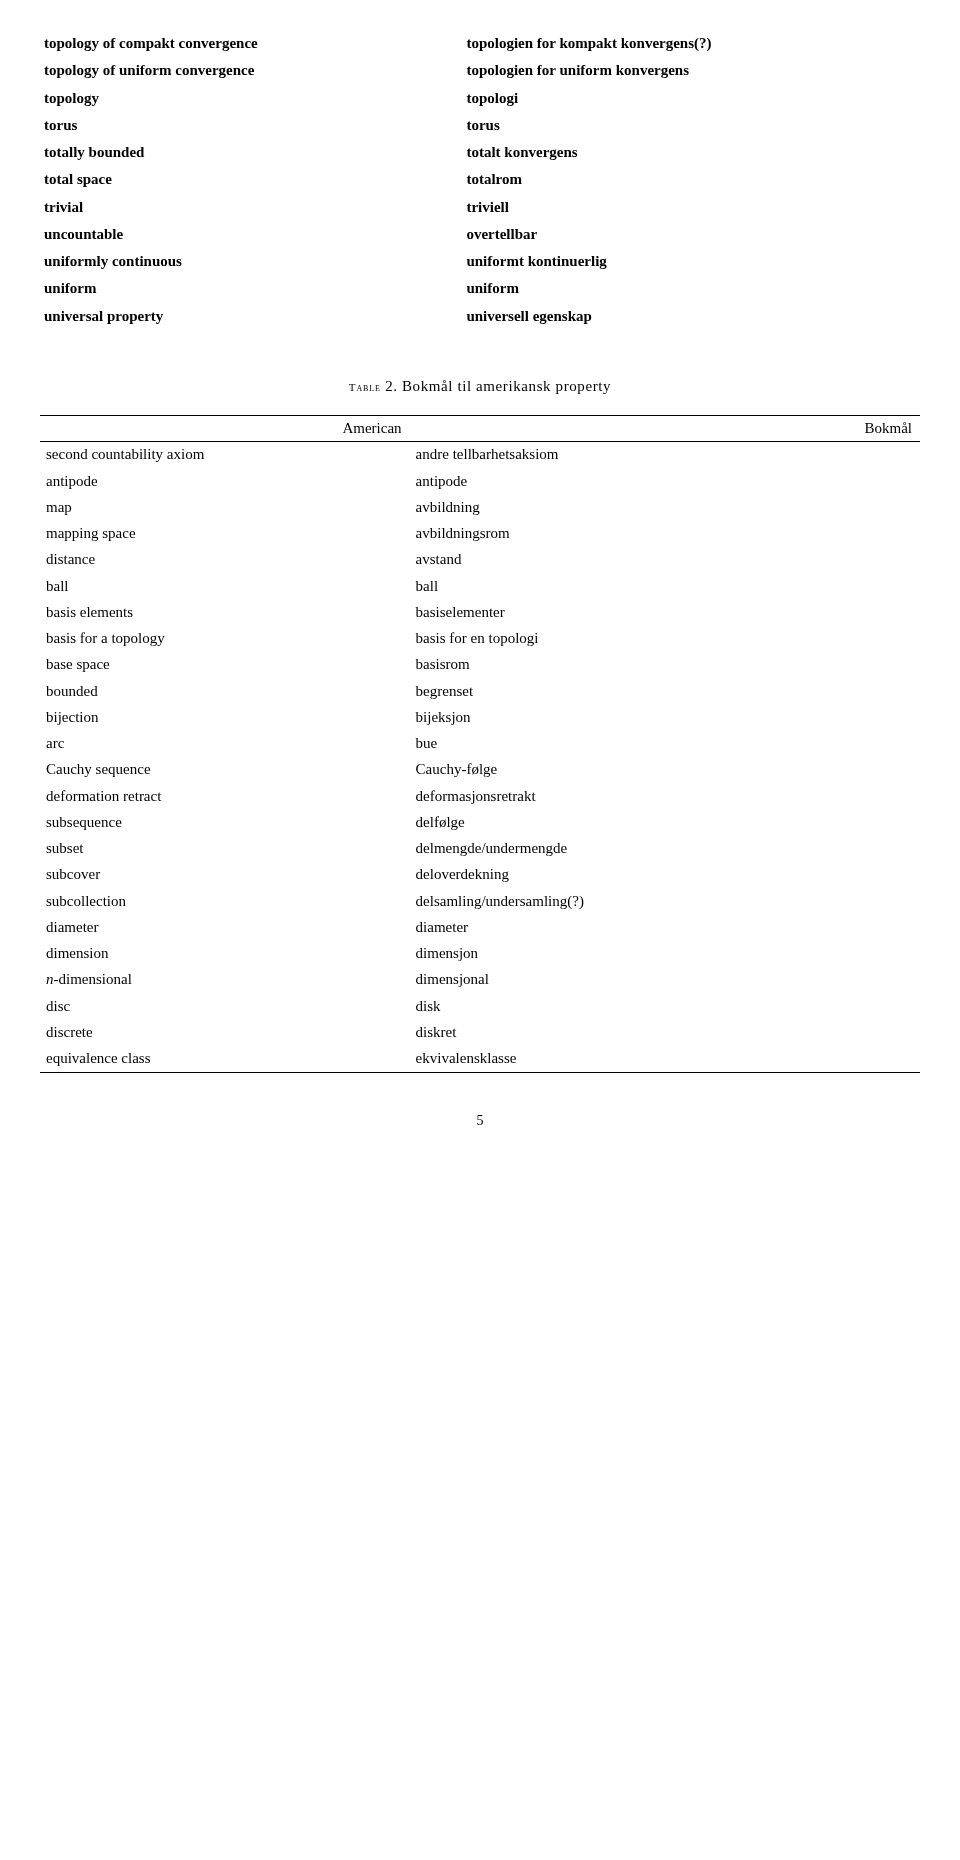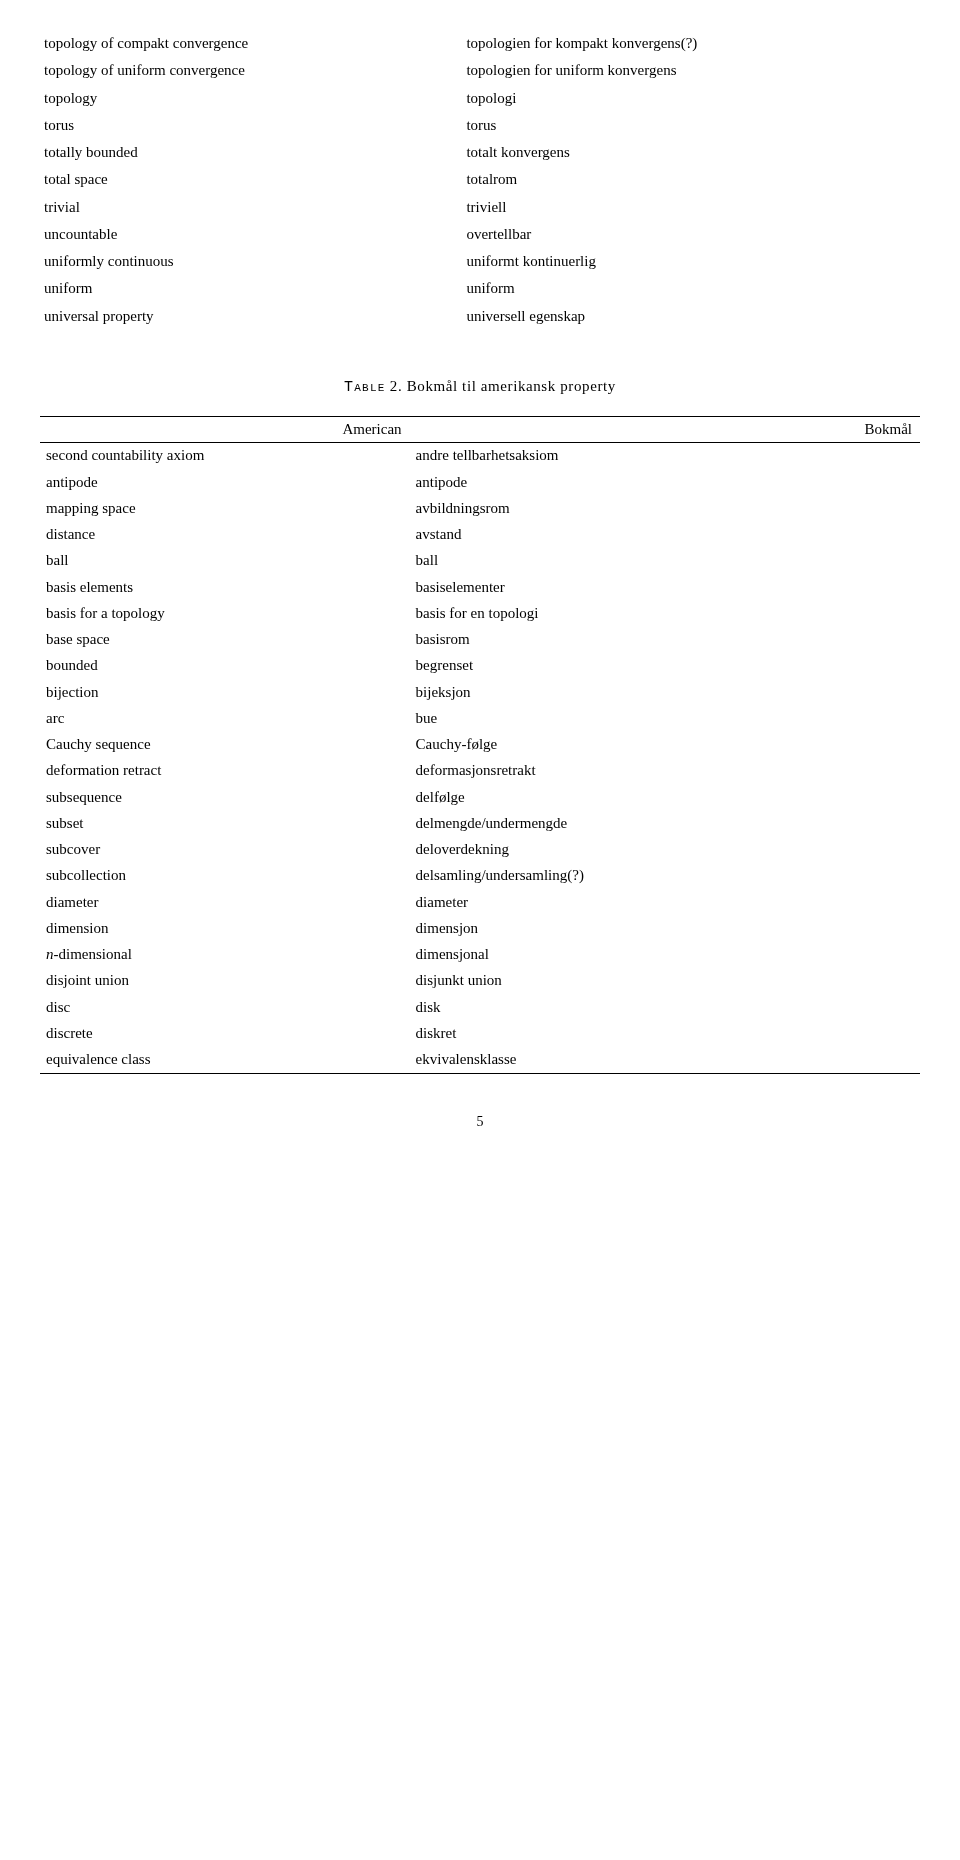--- a/index.html
+++ b/index.html
@@ -14,38 +14,38 @@
     }
     .top-table {
       width: 100%;
       border-collapse: collapse;
       margin-bottom: 48px;
     }
     .top-table td {
       padding: 2px 8px 2px 4px;
       vertical-align: top;
       line-height: 1.55;
+      font-weight: bold;
     }
     .top-table td:first-child {
       width: 48%;
     }
     .top-table td:last-child {
       width: 52%;
     }
     .section-title {
       text-align: center;
       margin-bottom: 20px;
       font-size: 15px;
       letter-spacing: 0.04em;
     }
     .section-title .table-label {
       font-variant: small-caps;
-      font-size: 15px;
+      font-size: 11px;
       letter-spacing: 0.08em;
-      font-family: Liberation Mono, monospace;
     }
     .main-table {
       width: 100%;
       border-collapse: collapse;
       border-top: 1.5px solid #000;
       border-bottom: 1.5px solid #000;
     }
     .main-table thead tr th {
       border-bottom: 1px solid #000;
       padding: 4px 8px 4px 6px;
@@ -138,20 +138,24 @@
   <tbody id="main-table-body">
       <tr>
         <td>second countability axiom</td>
         <td>andre tellbarhetsaksiom</td>
       </tr>
       <tr>
         <td>antipode</td>
         <td>antipode</td>
       </tr>
       <tr>
+        <td>map</td>
+        <td>avbildning</td>
+      </tr>
+      <tr>
         <td>mapping space</td>
         <td>avbildningsrom</td>
       </tr>
       <tr>
         <td>distance</td>
         <td>avstand</td>
       </tr>
       <tr>
         <td>ball</td>
         <td>ball</td>
@@ -210,24 +214,20 @@
       </tr>
       <tr>
         <td>dimension</td>
         <td>dimensjon</td>
       </tr>
       <tr>
         <td><i>n</i>-dimensional</td>
         <td>dimensjonal</td>
       </tr>
       <tr>
-        <td>disjoint union</td>
-        <td>disjunkt union</td>
-      </tr>
-      <tr>
         <td>disc</td>
         <td>disk</td>
       </tr>
       <tr>
         <td>discrete</td>
         <td>diskret</td>
       </tr>
       <tr>
         <td>equivalence class</td>
         <td>ekvivalensklasse</td>

